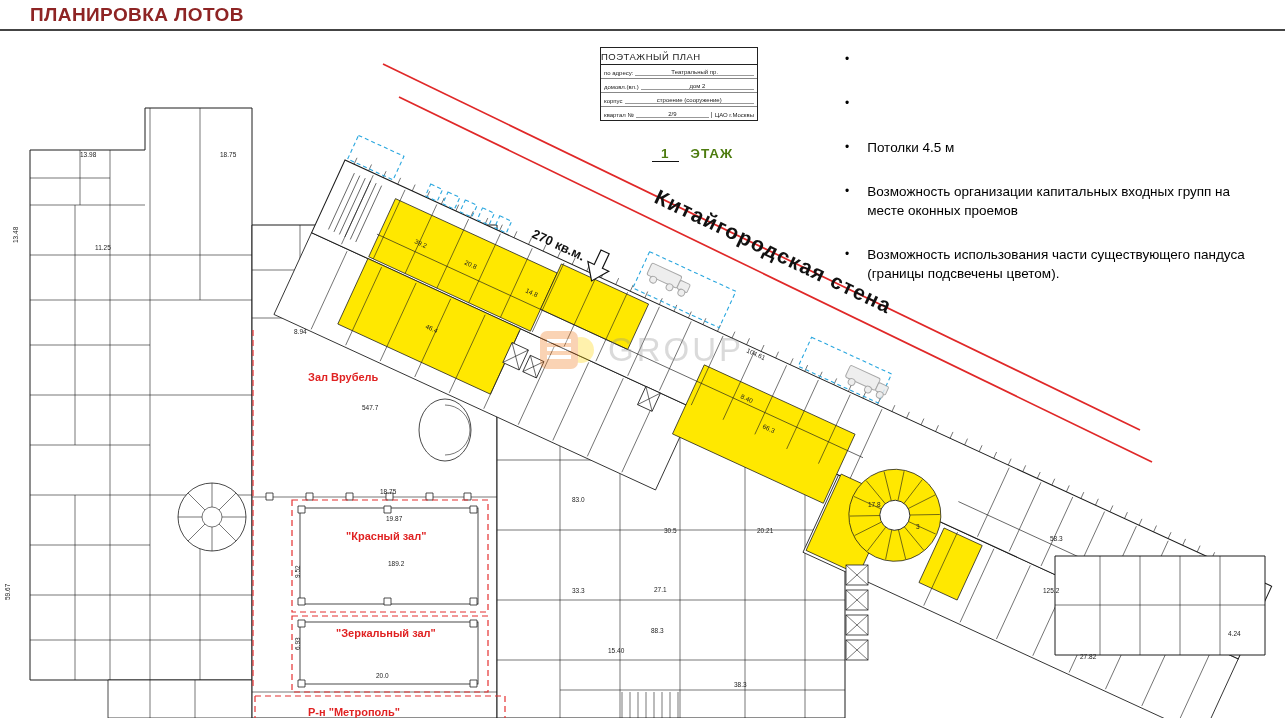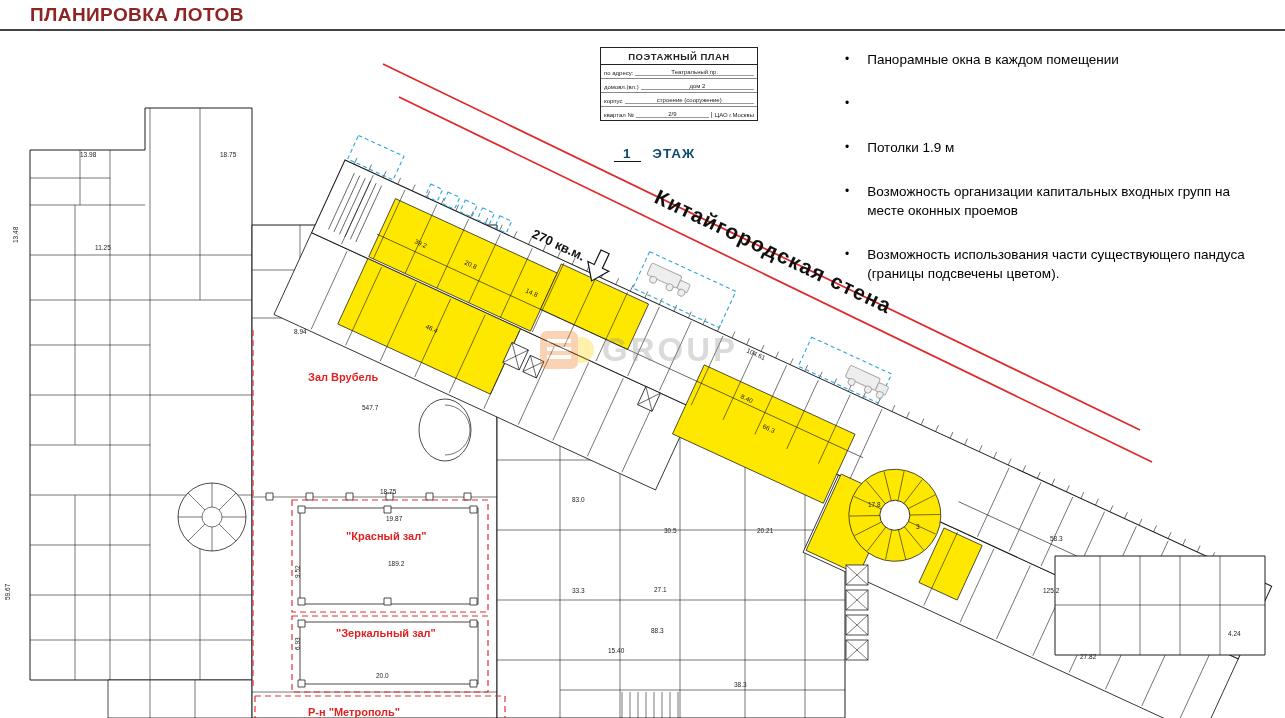--- a/index.html
+++ b/index.html
@@ -6,40 +6,40 @@
   .page{position:relative;width:1285px;height:718px;background:#fff;overflow:hidden;
         font-family:"Liberation Sans",sans-serif;}
   
   .hdr{position:absolute;left:0;top:0;width:100%;height:31px;border-bottom:2px solid #444;
        display:flex;justify-content:space-between;align-items:flex-start;box-sizing:border-box;
        padding:4px 32px 0 30px;background:#fff;z-index:5;gap:40px;}
   .hdr .h-title,.hdr .h-sub{font-size:19px;font-weight:700;color:#8e2424;letter-spacing:.4px;white-space:nowrap;}
   
   .stamp{position:absolute;left:600px;top:47px;width:158px;border:1.4px solid #222;background:#fff;
          font-size:6px;color:#222;z-index:4;box-sizing:border-box;}
-  .st-title{font-size:9.5px;font-weight:700;text-align:center;padding:3px 0 2px;border-bottom:1px solid #222;letter-spacing:.5px;}
+  .st-title{font-size:9.5px;font-weight:400;text-align:left;padding:3px 0 2px;border-bottom:1px solid #222;letter-spacing:.5px;}
   .st-row{display:flex;align-items:flex-end;padding:2px 3px;border-bottom:.6px solid #888;gap:2px;min-height:9px;}
   .st-row:last-child{border-bottom:none;}
   .st-lab{white-space:nowrap;}
   .st-val{flex:1;border-bottom:.6px solid #999;text-align:center;white-space:nowrap;}
   .st-right{border-left:.6px solid #888;padding-left:3px;white-space:nowrap;}
   
-  .floor-label{position:absolute;left:614px;top:146px;font-size:13.5px;font-weight:600;color:#0c4a6e;z-index:4;letter-spacing:1px;}
+  .floor-label{position:absolute;left:652px;top:146px;font-size:13.5px;font-weight:600;color:#4d7c0f;z-index:4;letter-spacing:1px;}
   .fl-num{border-bottom:1.6px solid #111;padding:0 9px;margin-right:7px;}
   
   .features{position:absolute;left:845px;top:50px;width:412px;margin:0;padding:0;list-style:none;z-index:4;}
   .features li{display:flex;gap:18px;margin-bottom:25px;font-size:13.5px;line-height:19px;color:#000;}
   .features .bullet{font-size:12px;line-height:19px;}
   
   .watermark{position:absolute;left:540px;top:331px;display:flex;align-items:center;opacity:.32;z-index:3;pointer-events:none;}
   .wm-sq{width:38px;height:38px;background:#f07818;border-radius:7px;position:relative;flex:0 0 auto;}
   .wm-sq::before{content:"";position:absolute;left:7px;right:7px;top:8px;height:4px;background:#fff;
                  box-shadow:0 8px 0 #fff,0 16px 0 #fff;}
   .wm-circle{width:26px;height:26px;border-radius:50%;background:#ffd400;margin-left:-10px;flex:0 0 auto;}
-  .wm-text{font-size:33px;font-weight:700;color:#8f8f8f;letter-spacing:3px;margin-left:8px;}
+  .wm-text{font-size:33px;font-weight:400;color:#8f8f8f;letter-spacing:3px;margin-left:14px;}
   
   svg.plan{position:absolute;left:0;top:0;z-index:1;}
   .w{fill:#fff;stroke:#1c1c1c;stroke-width:1;}
   .w2{fill:#fff;stroke:#1c1c1c;stroke-width:.8;}
   .ln{fill:none;stroke:#1c1c1c;stroke-width:.6;}
   .yl{fill:#ffe800;stroke:#1c1c1c;stroke-width:.7;}
   .xb{fill:#fff;stroke:#222;stroke-width:.8;}
   .rd{stroke:#e02828;stroke-width:1.7;fill:none;}
   .rdash{stroke:#e43030;stroke-width:1.2;fill:none;stroke-dasharray:6 4;}
   .bdash{stroke:#2aa7df;stroke-width:1.1;fill:none;stroke-dasharray:4 3;}
@@ -384,28 +384,27 @@
   </div>
 
   <div class="floor-label">
     <span class="fl-num">1</span>
     <span>ЭТАЖ</span>
   </div>
 
   <ul class="features">
       <li>
         <span class="bullet">•</span>
-        <span>Панорамные окна в каждом помещении</span>
       </li>
       <li>
         <span class="bullet">•</span>
       </li>
       <li>
         <span class="bullet">•</span>
-        <span>Потолки 1.9 м</span>
+        <span>Потолки 4.5 м</span>
       </li>
       <li>
         <span class="bullet">•</span>
         <span>Возможность организации капитальных входных групп на месте оконных проемов</span>
       </li>
       <li>
         <span class="bullet">•</span>
         <span>Возможность использования части существующего пандуса (границы подсвечены цветом).</span>
       </li>
     </ul>

